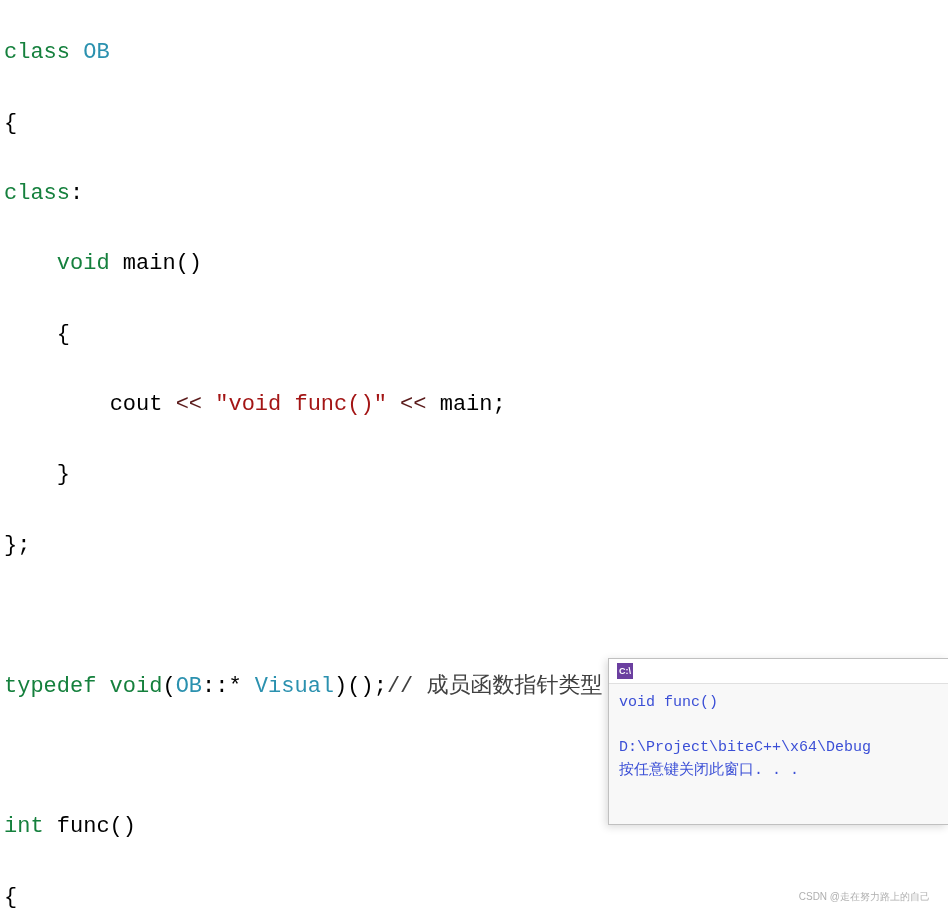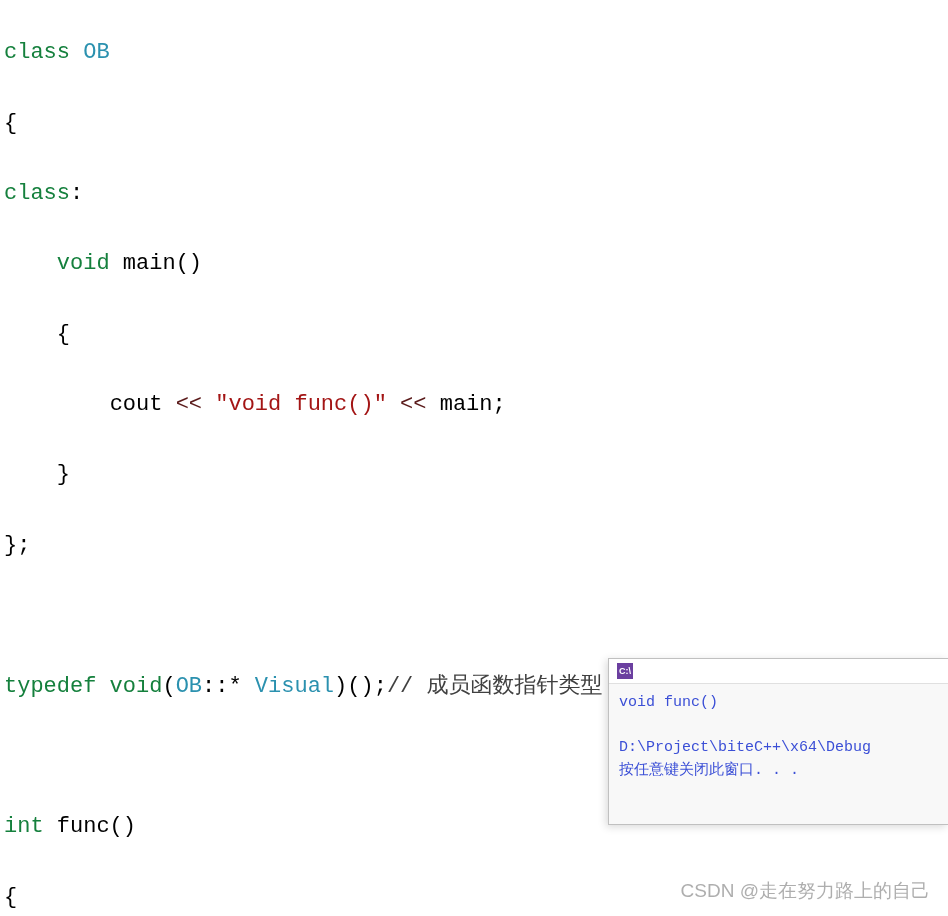--- a/index.html
+++ b/index.html
@@ -70,21 +70,21 @@
       color: #3b4fd6;
       line-height: 1.5;
       white-space: pre-wrap;
       min-height: 140px;
     }
     .watermark {
       position: absolute;
       bottom: 12px;
       right: 18px;
       font-family: Arial, sans-serif;
-      font-size: 19px;
+      font-size: 10px;
       color: rgba(120,120,120,0.6);
     }
   </style>
 </head>
 <body>
 
 <div class="code-area">
 <span class="code-line"><span class="keyword-blue">class</span><span class="type-teal"> OB</span></span>
 <span class="code-line"><span class="text-black">{</span></span>
 <span class="code-line"><span class="keyword-blue">class</span><span class="text-black">:</span></span>

